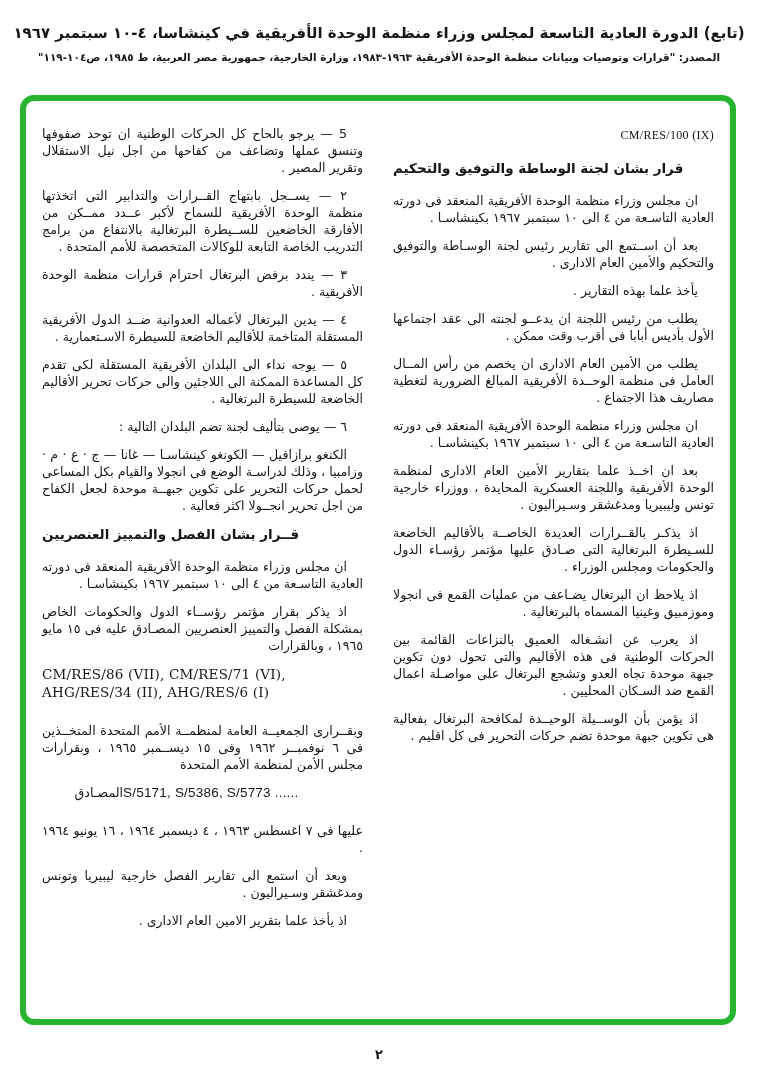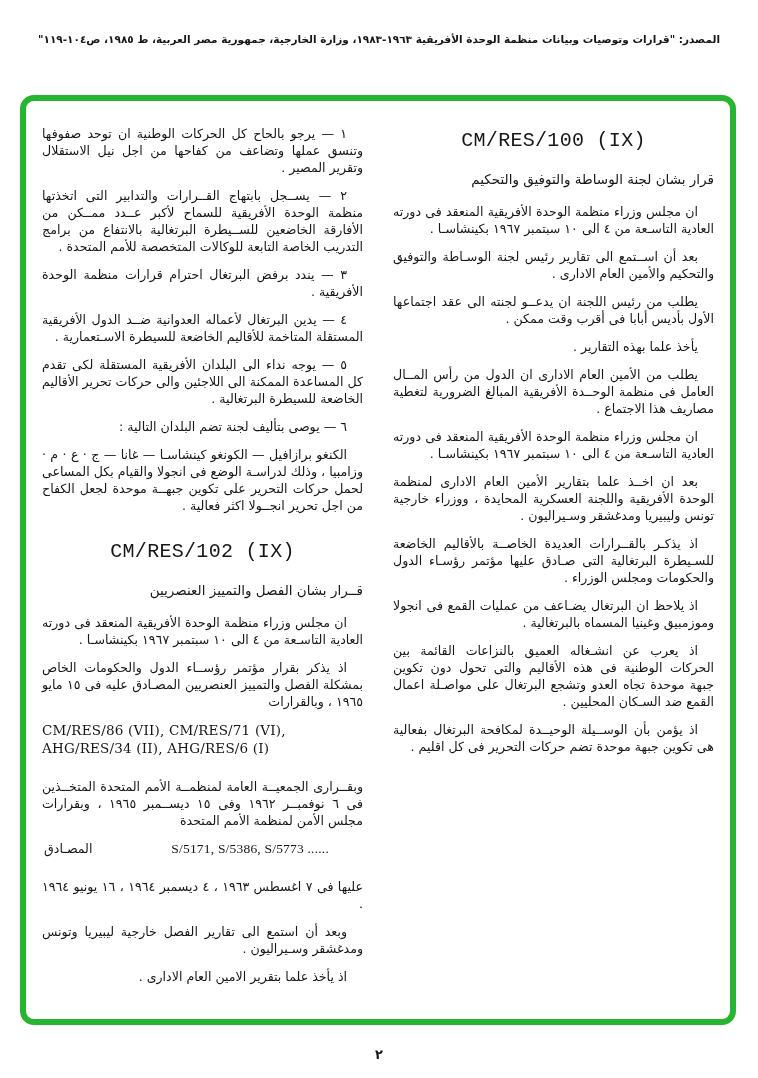--- a/index.html
+++ b/index.html
@@ -32,92 +32,92 @@
     width:50%;
     direction:rtl;
     text-align:justify;
     font-size:12.6px;
     line-height:1.35;
   }
   .col p { margin:0 0 11px; text-indent:16px; }
   .col p.cont { text-indent:0;margin-top:16px; }
 
   .res-code {
-    direction:ltr; text-align:center;
-    font-family:Liberation Mono, monospace;
-    font-size:20px; letter-spacing:.3px;
+    direction:ltr; text-align:right;
+    font-family:Liberation Serif, serif;
+    font-size:12px; letter-spacing:.3px;
     margin:24px 0 16px;
   }
   .res-code.first { margin-top:2px; }
   .res-title {
-    font-weight:normal; font-size:13.5px;
-    text-align:right;
+    font-weight:bold; font-size:13.5px;
+    text-align:left;
     margin:0 0 15px;
   }
 
   .latin-codes {
     direction:ltr; text-align:left;
     font-family:"DejaVu Serif","Liberation Serif",serif;
     font-size:13.5px; letter-spacing:.2px;
     margin:0 0 20px;
   }
   .docs-line {
     display:flex; direction:ltr;
-    justify-content:space-between; align-items:baseline;
+    justify-content:center; align-items:baseline;
     padding-right:34px; padding-left:2px;
     margin:0 0 20px;
   }
   .docs-line .codes {
-    font-family:Liberation Serif, serif;
+    font-family:Liberation Sans, sans-serif;
     font-size:13.5px; letter-spacing:.2px;
   }
 
   
   .page-number {
     position:absolute; left:0; right:0; bottom:16px;
     text-align:center; font-size:13px; font-weight:bold;
   }
 </style>
 </head>
 <body style="--green: #27b42e; --ink: #161616;">
 
 <header class="page-header">
+  <div class="hdr1">(تابع) الدورة العادية التاسعة لمجلس وزراء منظمة الوحدة الأفريقية في كينشاسا، ٤-١٠ سبتمبر ١٩٦٧</div>
   <div class="hdr2">المصدر: "قرارات وتوصيات وبيانات منظمة الوحدة الأفريقية ١٩٦٣-١٩٨٣، وزارة الخارجية، جمهورية مصر العربية، ط ١٩٨٥، ص١٠٤-١١٩"</div>
 </header>
 
 <main class="content-box">
   <div class="columns">
 
     <section class="col">
       <div class="res-code first">CM/RES/100 (IX)</div>
       <h2 class="res-title">قرار بشان لجنة الوساطة والتوفيق والتحكيم</h2>
       <p>ان مجلس وزراء منظمة الوحدة الأفريقية المنعقد فى دورته العادية التاسـعة من ٤ الى ١٠ سبتمبر ١٩٦٧ بكينشاسـا .</p>
       <p>بعد أن اســتمع الى تقارير رئيس لجنة الوسـاطة والتوفيق والتحكيم والأمين العام الادارى .</p>
+      <p>يأخذ علما بهذه التقارير .</p>
       <p>يطلب من رئيس اللجنة ان يدعــو لجنته الى عقد اجتماعها الأول بأديس أبابا فى أقرب وقت ممكن .</p>
-      <p>يأخذ علما بهذه التقارير .</p>
-      <p>يطلب من الأمين العام الادارى ان الدول من رأس المــال العامل فى منظمة الوحــدة الأفريقية المبالغ الضرورية لتغطية مصاريف هذا الاجتماع .</p>
+      <p>يطلب من الأمين العام الادارى ان يخصم من رأس المــال العامل فى منظمة الوحــدة الأفريقية المبالغ الضرورية لتغطية مصاريف هذا الاجتماع .</p>
 
       <p>ان مجلس وزراء منظمة الوحدة الأفريقية المنعقد فى دورته العادية التاسـعة من ٤ الى ١٠ سبتمبر ١٩٦٧ بكينشاسـا .</p>
       <p>بعد ان اخــذ علما بتقارير الأمين العام الادارى لمنظمة الوحدة الأفريقية واللجنة العسكرية المحايدة ، ووزراء خارجية تونس وليبيريا ومدغشقر وسـيراليون .</p>
       <p>اذ يذكـر بالقــرارات العديدة الخاصــة بالأقاليم الخاضعة للسـيطرة البرتغالية التى صـادق عليها مؤتمر رؤسـاء الدول والحكومات ومجلس الوزراء .</p>
       <p>اذ يلاحظ ان البرتغال يضـاعف من عمليات القمع فى انجولا وموزمبيق وغينيا المسماه بالبرتغالية .</p>
       <p>اذ يعرب عن انشـغاله العميق بالنزاعات القائمة بين الحركات الوطنية فى هذه الأقاليم والتى تحول دون تكوين جبهة موحدة تجاه العدو وتشجع البرتغال على مواصـلة اعمال القمع ضد السـكان المحليين .</p>
       <p>اذ يؤمن بأن الوســيلة الوحيــدة لمكافحة البرتغال بفعالية هى تكوين جبهة موحدة تضم حركات التحرير فى كل اقليم .</p>
     </section>
 
     <section class="col">
-      <p>١ — يرجو بالحاح كل الحركات الوطنية ان توحد صفوفها وتنسق عملها وتضاعف من كفاحها من اجل نيل الاستقلال وتقرير المصير .</p>
+      <p>5 — يرجو بالحاح كل الحركات الوطنية ان توحد صفوفها وتنسق عملها وتضاعف من كفاحها من اجل نيل الاستقلال وتقرير المصير .</p>
       <p>٢ — يســجل بابتهاج القــرارات والتدابير التى اتخذتها منظمة الوحدة الأفريقية للسماح لأكبر عــدد ممــكن من الأفارقة الخاضعين للســيطرة البرتغالية بالانتفاع من برامج التدريب الخاصة التابعة للوكالات المتخصصة للأمم المتحدة .</p>
       <p>٣ — يندد برفض البرتغال احترام قرارات منظمة الوحدة الأفريقية .</p>
       <p>٤ — يدين البرتغال لأعماله العدوانية ضــد الدول الأفريقية المستقلة المتاخمة للأقاليم الخاضعة للسيطرة الاسـتعمارية .</p>
       <p>٥ — يوجه نداء الى البلدان الأفريقية المستقلة لكى تقدم كل المساعدة الممكنة الى اللاجئين والى حركات تحرير الأقاليم الخاضعة للسيطرة البرتغالية .</p>
       <p>٦ — يوصى بتأليف لجنة تضم البلدان التالية :</p>
       <p>الكنغو برازافيل — الكونغو كينشاسـا — غانا — ج · ع · م · وزامبيا ، وذلك لدراسـة الوضع فى انجولا والقيام بكل المساعى لحمل حركات التحرير على تكوين جبهــة موحدة لجعل الكفاح من اجل تحرير انجــولا اكثر فعالية .</p>
 
-      <div class="res-code">CM/RES/102 (IX)</div>
       <h2 class="res-title">قــرار بشان الفصل والتمييز العنصريين</h2>
       <p>ان مجلس وزراء منظمة الوحدة الأفريقية المنعقد فى دورته العادية التاسـعة من ٤ الى ١٠ سبتمبر ١٩٦٧ بكينشاسـا .</p>
       <p>اذ يذكر بقرار مؤتمر رؤســاء الدول والحكومات الخاص بمشكلة الفصل والتمييز العنصريين المصـادق عليه فى ١٥ مايو ١٩٦٥ ، وبالقرارات</p>
       <div class="latin-codes">CM/RES/86 (VII), CM/RES/71 (VI), AHG/RES/34 (II), AHG/RES/6 (I)</div>
       <p class="cont">وبقــرارى الجمعيــة العامة لمنظمــة الأمم المتحدة المتخــذين فى ٦ نوفمبــر ١٩٦٢ وفى ١٥ ديســمبر ١٩٦٥ ، وبقرارات مجلس الأمن لمنظمة الأمم المتحدة</p>
       <div class="docs-line">
         <span>المصـادق</span>
         <span class="codes">S/5171, S/5386, S/5773 ......</span>
       </div>
       <p class="cont">عليها فى ٧ اغسطس ١٩٦٣ ، ٤ ديسمبر ١٩٦٤ ، ١٦ يونيو ١٩٦٤ .</p>

